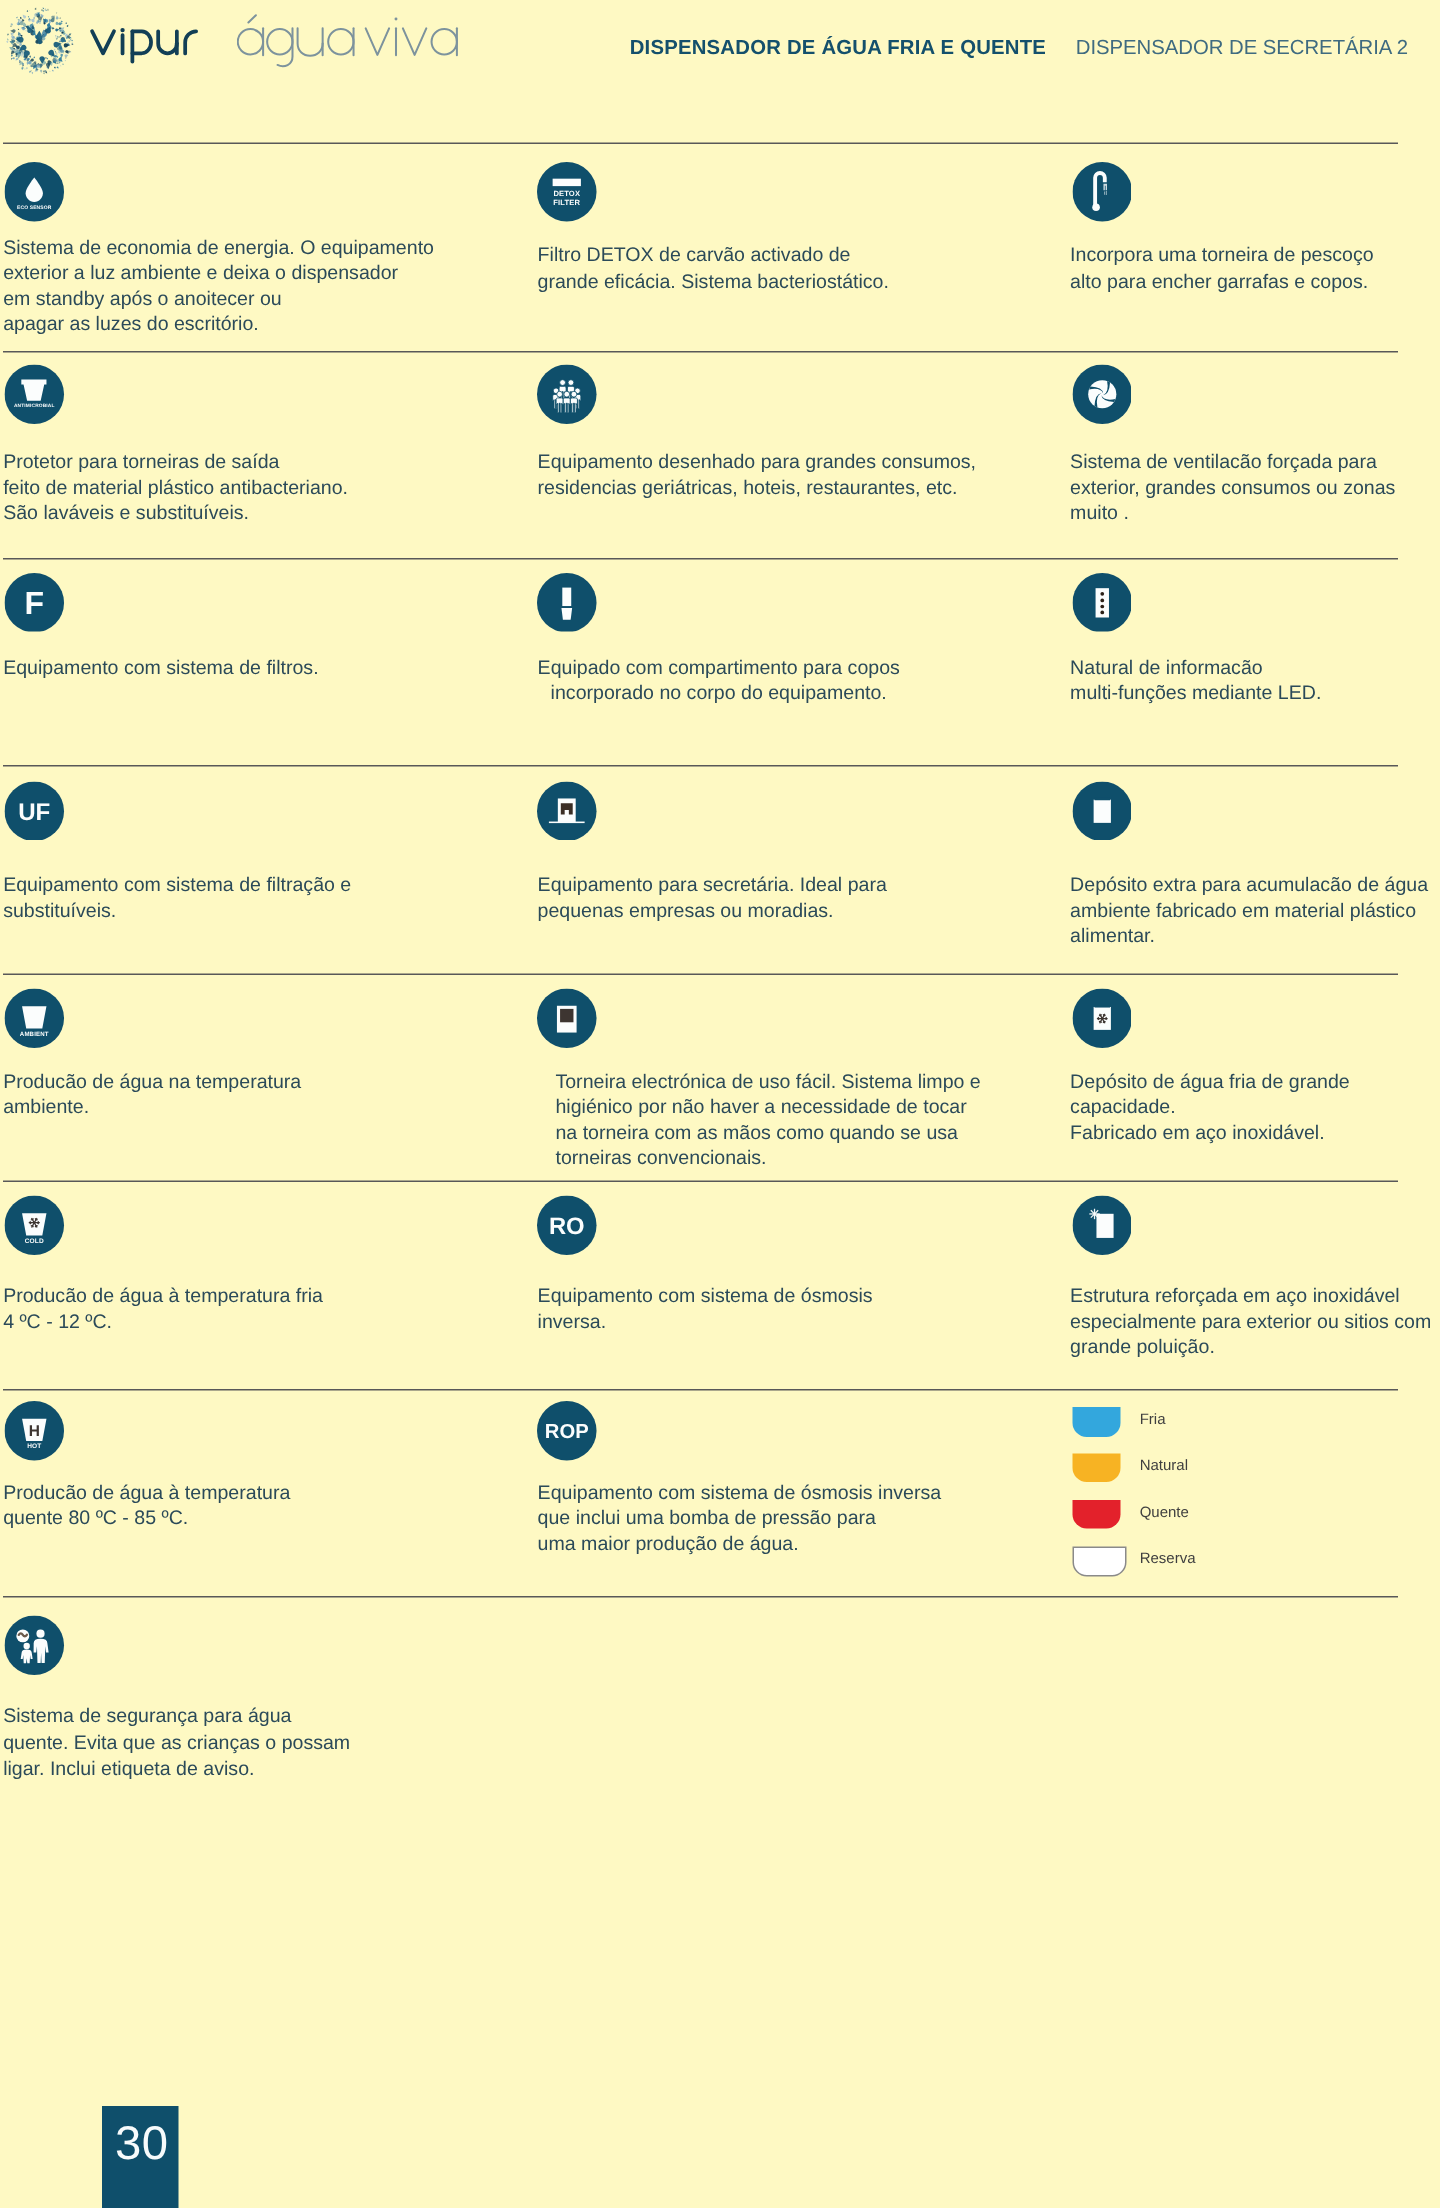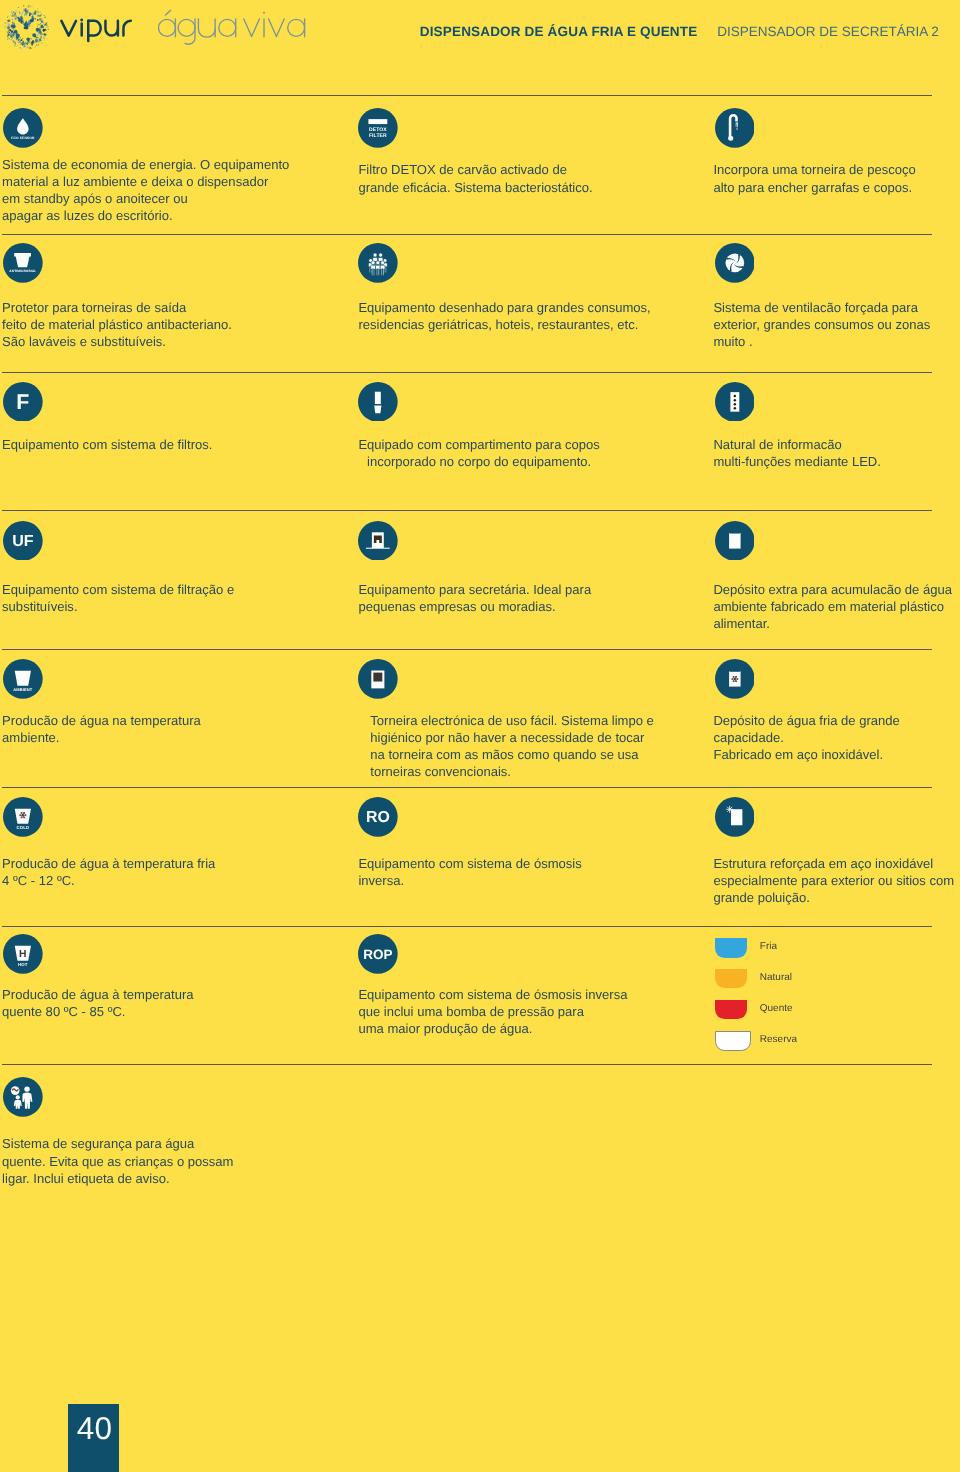--- a/index.html
+++ b/index.html
@@ -1,20 +1,20 @@
 <!DOCTYPE html>
 <html><head>
 <meta charset="utf-8">
 <title>Dispensador de Agua Fria e Quente</title>
 <style>
   html,body{margin:0;padding:0;background:#fff;}
   body{width:960px;height:1472px;
        font-family:"Liberation Sans","DejaVu Sans",sans-serif;
        color:#2b4a59;-webkit-font-smoothing:antialiased;text-rendering:geometricPrecision;}
-  .page{position:relative;width:960px;height:1472px;overflow:hidden;background:#fde047;}
+  .page{position:relative;width:960px;height:1472px;overflow:hidden;background:#fef9c3;}
 
   
   .hdr{position:absolute;left:0;top:0;width:960px;height:96px;}
   .logo-mark{position:absolute;left:3.2px;top:4.2px;width:47px;height:47px;}
   .logo-mark svg{display:block;width:47px;height:47px;}
   .brand-name{position:absolute;left:58.6px;top:14.0px;width:76px;height:30px;}
   .brand-name svg{display:block;width:76px;height:30px;}
   .brand-tagline{position:absolute;left:158.0px;top:5.0px;width:150px;height:42px;}
   .brand-tagline svg{display:block;width:150px;height:42px;}
   .hdr-title{position:absolute;top:22.7px;font-size:13.55px;letter-spacing:0.15px;line-height:17px;}
@@ -395,21 +395,21 @@
       <div class="cell" style="left: 3.1px; top: 108px;">
         <div class="ficon">
           <svg viewBox="0 0 40 40" xmlns="http://www.w3.org/2000/svg">
             <circle cx="20" cy="20" r="20" fill="#0f4f6b"></circle>
             <path fill="#fbfdfd" d="M20 10.4 C20 10.4 14.2 17.4 14.2 21.0 C14.2 24.2 16.8 26.8 20 26.8 C23.2 26.8 25.8 24.2 25.8 21.0 C25.8 17.4 20 10.4 20 10.4 Z"></path>
             <text x="20" y="31.4" fill="#fbfdfd" font-family="Liberation Sans,sans-serif" font-size="3.35" font-weight="700" text-anchor="middle" letter-spacing="0.1">ECO SENSOR</text>
           </svg>
         </div>
         <div class="ftext" style="left: -1px; top: 47.8px;">
           <div>Sistema de economia de energia. O equipamento</div>
-          <div>material a luz ambiente e deixa o dispensador</div>
+          <div>exterior a luz ambiente e deixa o dispensador</div>
           <div>em standby após o anoitecer ou</div>
           <div>apagar as luzes do escritório.</div>
         </div>
       </div>
       <div class="cell" style="left: 358.3px; top: 108px;">
         <div class="ficon">
           <svg viewBox="0 0 40 40" xmlns="http://www.w3.org/2000/svg">
             <circle cx="20" cy="20" r="20" fill="#0f4f6b"></circle>
             <rect x="10.5" y="11.2" width="19.0" height="5.0" fill="#fbfdfd"></rect>
             <text x="20" y="23" fill="#fbfdfd" font-family="Liberation Sans,sans-serif" font-size="5.1" font-weight="700" text-anchor="middle" letter-spacing="0.1">DETOX</text>
@@ -774,15 +774,15 @@
       <div class="lg-row">
         <div class="lg-swatch" style="background: rgb(227, 33, 43);"></div>
         <div class="lg-label">Quente</div>
       </div>
       <div class="lg-row">
         <div class="lg-swatch" style="background: rgb(255, 255, 255); border: 1px solid rgb(138, 138, 138); width: 36px; height: 20px;"></div>
         <div class="lg-label">Reserva</div>
       </div>
     </div>
   <div class="pagenum">
-      <span>40</span>
+      <span>30</span>
     </div>
 </div>
 
 </body></html>

